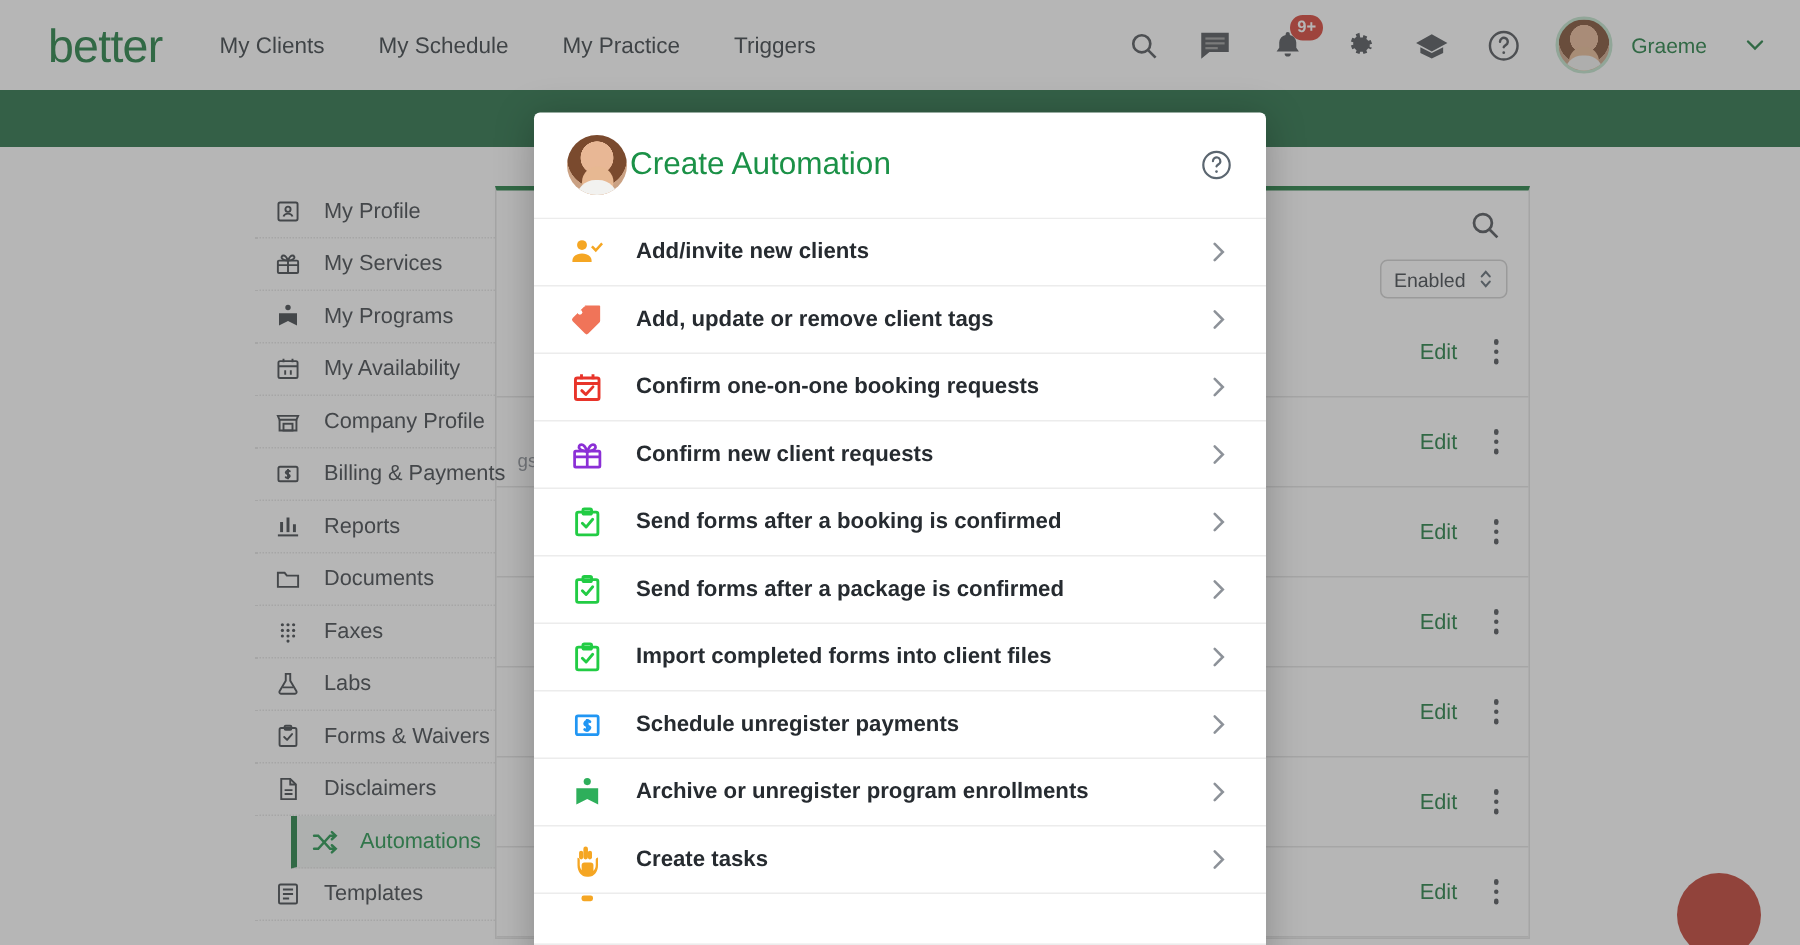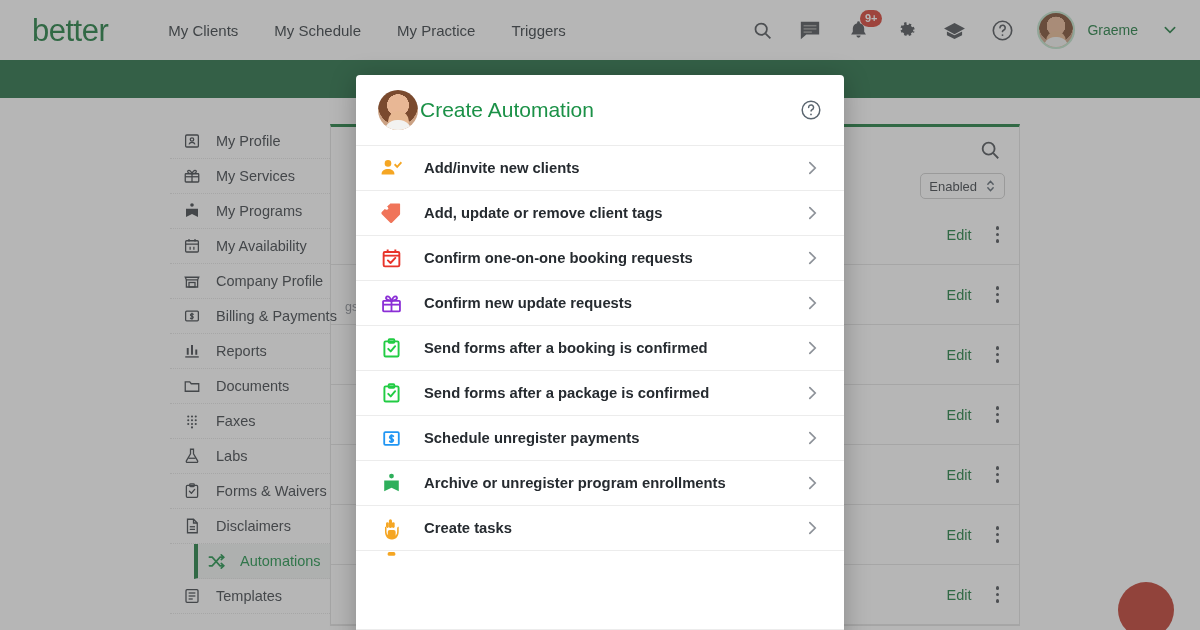--- a/index.html
+++ b/index.html
@@ -15,21 +15,21 @@
   .topnav {
     position: absolute; top: 0; left: 0;
     width: 1200px; height: 60px;
     background: #ffffff;
     display: flex; align-items: center;
     padding: 0 22px 0 32px;
   }
   .brand {
     font-size: 31px; font-weight: 400; color: #1b7a3d;
     letter-spacing: -0.5px; line-height: 1;
-    margin-right: 60px; font-family: "Liberation Sans", sans-serif;
+    margin-right: 38px; font-family: "Liberation Sans", sans-serif;
   }
   .navlinks { display: flex; align-items: center; gap: 36px; }
   .navlink { font-size: 15px; color: #333a3f; white-space: nowrap; cursor: pointer; }
   .nav-right { margin-left: auto; display: flex; align-items: center; gap: 22px; }
   .navicon {
     position: relative; width: 26px; height: 26px;
     display: flex; align-items: center; justify-content: center;
     color: #4a4f54; cursor: pointer;
   }
   .navicon svg { display: block; }
@@ -556,21 +556,21 @@
       <div class="mrow">
         <span class="m-ico">
           <svg width="23" height="23" viewBox="0 0 24 24" fill="none" stroke="#8B2FD6" stroke-width="1.9">
             <rect x="3.2" y="9.2" width="17.6" height="11" rx="0.8"></rect>
             <line x1="3.2" y1="13.2" x2="20.8" y2="13.2"></line>
             <line x1="12" y1="9.2" x2="12" y2="20.2"></line>
             <path d="M12 9.2c-1-2.4-2.4-4.6-4-4.6s-2.4 1.5-1.2 2.9S12 9.2 12 9.2z"></path>
             <path d="M12 9.2c1-2.4 2.4-4.6 4-4.6s2.4 1.5 1.2 2.9S12 9.2 12 9.2z"></path>
           </svg>
         </span>
-        <span class="m-lbl">Confirm new update requests</span>
+        <span class="m-lbl">Confirm new client requests</span>
         <span class="m-chev">
           <svg width="15" height="18" viewBox="0 0 14 20" fill="none" stroke="currentColor" stroke-width="1.9" stroke-linecap="round">
               <polyline points="4,4 10,10 4,16"></polyline>
             </svg>
         </span>
       </div>
 
       <div class="mrow">
         <span class="m-ico">
           <svg width="23" height="23" viewBox="0 0 24 24" fill="none" stroke="#22CC44" stroke-width="2">
@@ -596,20 +596,35 @@
           </svg>
         </span>
         <span class="m-lbl">Send forms after a package is confirmed</span>
         <span class="m-chev">
           <svg width="15" height="18" viewBox="0 0 14 20" fill="none" stroke="currentColor" stroke-width="1.9" stroke-linecap="round">
               <polyline points="4,4 10,10 4,16"></polyline>
             </svg>
         </span>
       </div>
 
+      <div class="mrow">
+        <span class="m-ico">
+          <svg width="23" height="23" viewBox="0 0 24 24" fill="none" stroke="#22CC44" stroke-width="2">
+            <rect x="4.6" y="4.6" width="14.8" height="15.8" rx="1.3"></rect>
+            <rect x="9" y="2.4" width="6" height="3.6" rx="1"></rect>
+            <polyline points="8.6,12.4 11.2,15 15.8,9.6" stroke-linecap="round" stroke-linejoin="round"></polyline>
+          </svg>
+        </span>
+        <span class="m-lbl">Import completed forms into client files</span>
+        <span class="m-chev">
+          <svg width="15" height="18" viewBox="0 0 14 20" fill="none" stroke="currentColor" stroke-width="1.9" stroke-linecap="round">
+              <polyline points="4,4 10,10 4,16"></polyline>
+            </svg>
+        </span>
+      </div>
 
       <div class="mrow">
         <span class="m-ico">
           <svg width="23" height="23" viewBox="0 0 24 24" fill="none" stroke="#2196F3" stroke-width="1.9">
             <rect x="4.4" y="5.4" width="15.2" height="13.2" rx="1.2"></rect>
             <path d="M13.9 9.6a2.2 2.2 0 00-3.7 1.1c0 2 3.7 1.2 3.7 3.1a2.2 2.2 0 01-3.7 1.1" stroke-linecap="round"></path>
             <line x1="12" y1="7.7" x2="12" y2="16.4"></line>
           </svg>
         </span>
         <span class="m-lbl">Schedule unregister payments</span>

